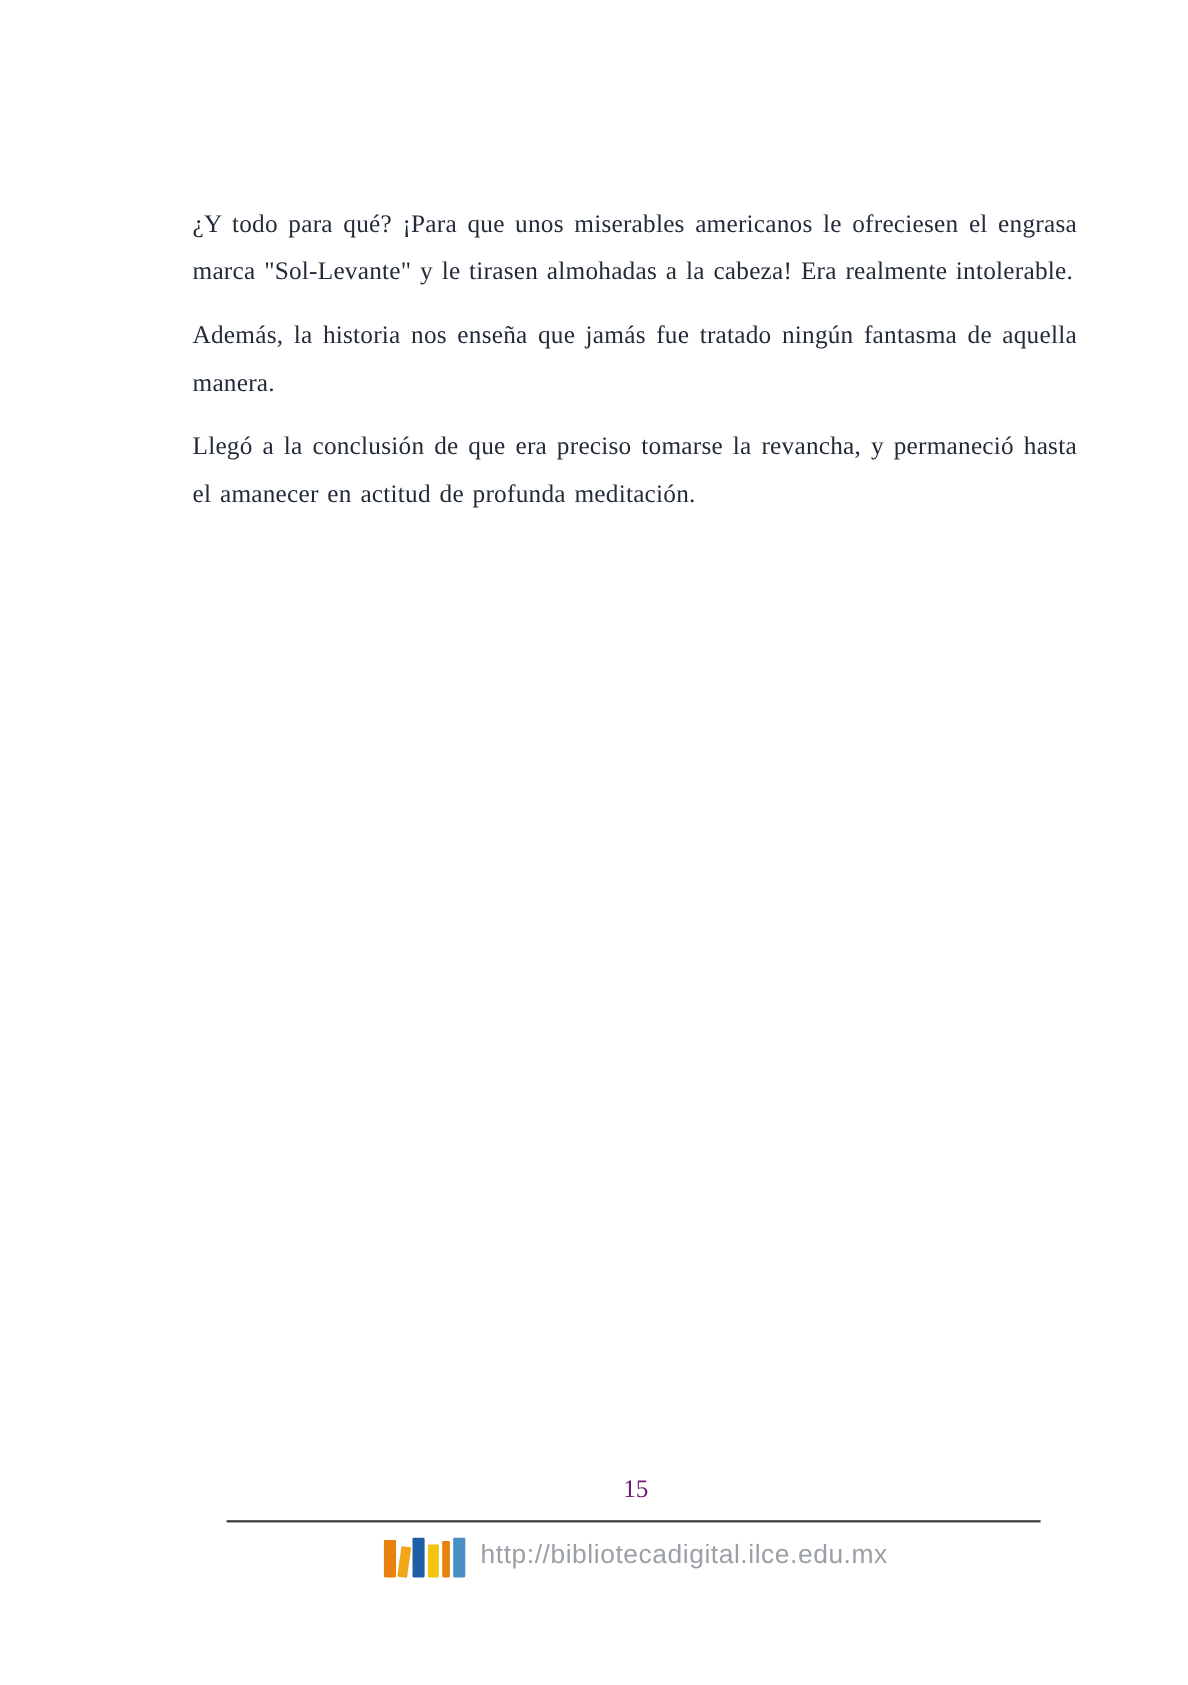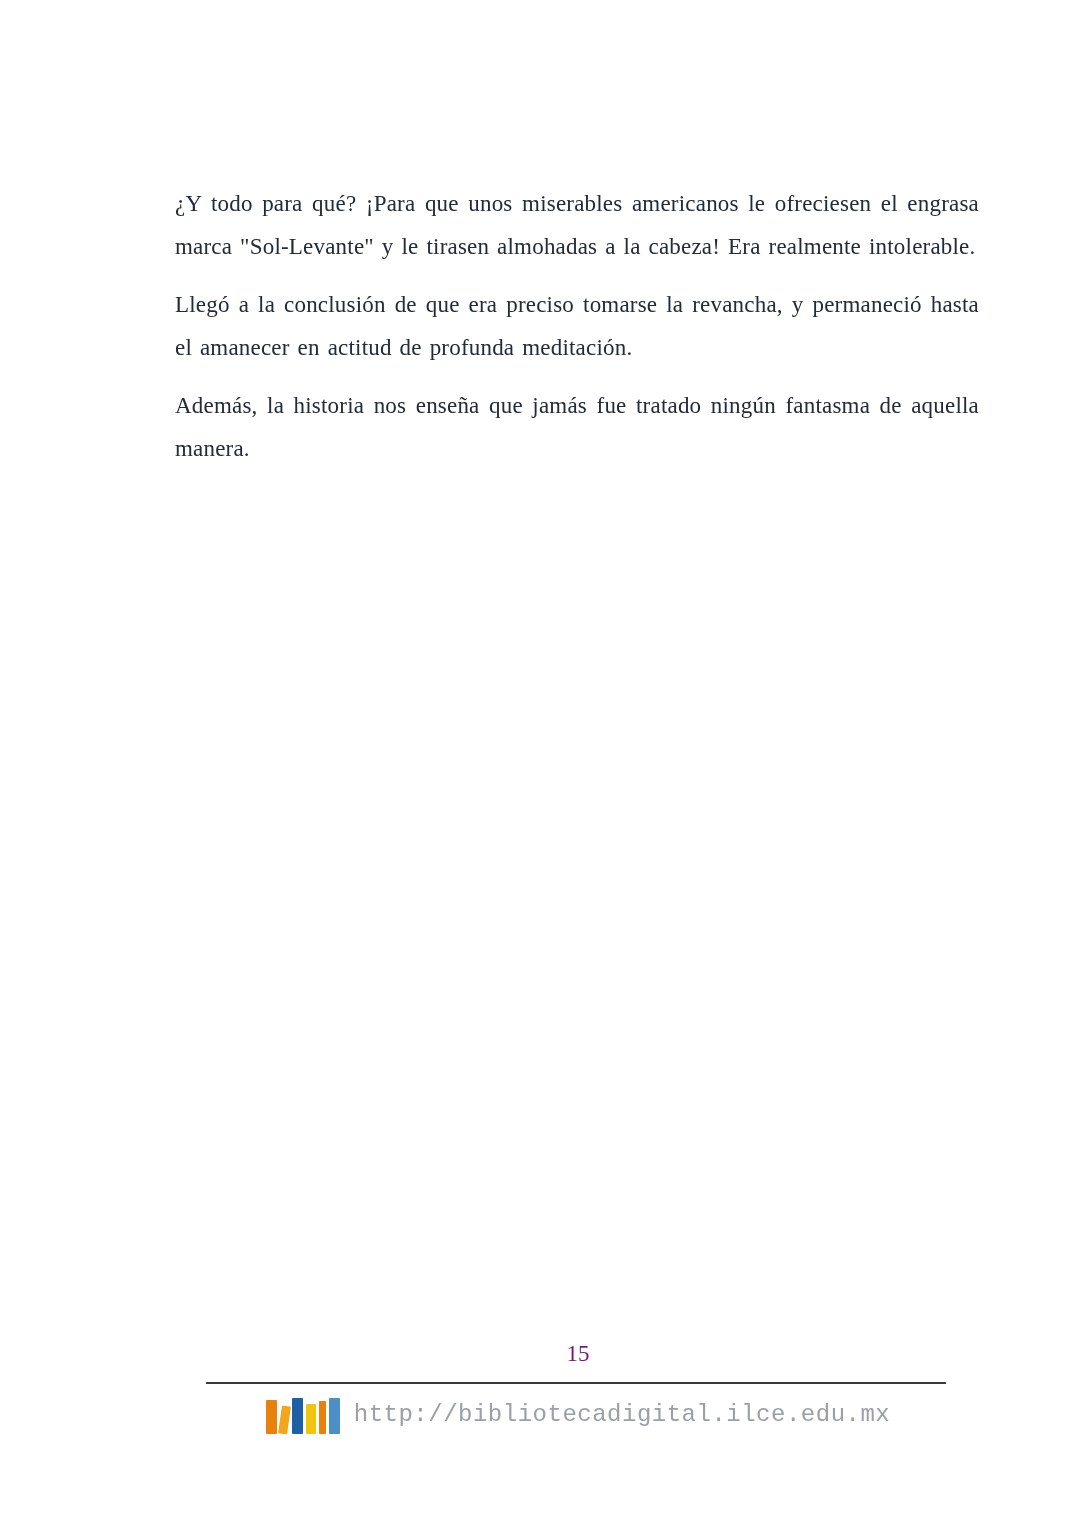--- a/index.html
+++ b/index.html
@@ -68,35 +68,35 @@
     display: inline-block;
     border-radius: 1px;
   }
   .bar.b1 { width: 11px; height: 34px; background: #e8820c; }
   .bar.b2 { width: 9px;  height: 28px; background: #f2a71b; transform: rotate(8deg); }
   .bar.b3 { width: 11px; height: 36px; background: #1f5fa6; }
   .bar.b4 { width: 10px; height: 30px; background: #f1c40f; }
   .bar.b5 { width: 7px;  height: 33px; background: #e8820c; }
   .bar.b6 { width: 11px; height: 36px; background: #4a90c4; }
   .footer-url {
-    font-family: Liberation Mono, monospace;
+    font-family: Liberation Sans, sans-serif;
     font-size: 24px;
     color: #9aa0a6;
     letter-spacing: 0.5px;
   }
 </style>
 </head>
 <body>
 
 <div class="page">
 
   <div class="content">
     <p>¿Y todo para qué? ¡Para que unos miserables americanos le ofreciesen el engrasa marca "Sol-Levante" y le tirasen almohadas a la cabeza! Era realmente intolerable.</p>
+    <p>Además, la historia nos enseña que jamás fue tratado ningún fantasma de aquella manera.</p>
     <p>Llegó a la conclusión de que era preciso tomarse la revancha, y permaneció hasta el amanecer en actitud de profunda meditación.</p>
-    <p>Además, la historia nos enseña que jamás fue tratado ningún fantasma de aquella manera.</p>
   </div>
 
   <div class="page-number">15</div>
 
   <div class="footer-rule"></div>
 
   <div class="footer">
     <span class="logo">
       <span class="bar b1"></span>
       <span class="bar b2"></span>

